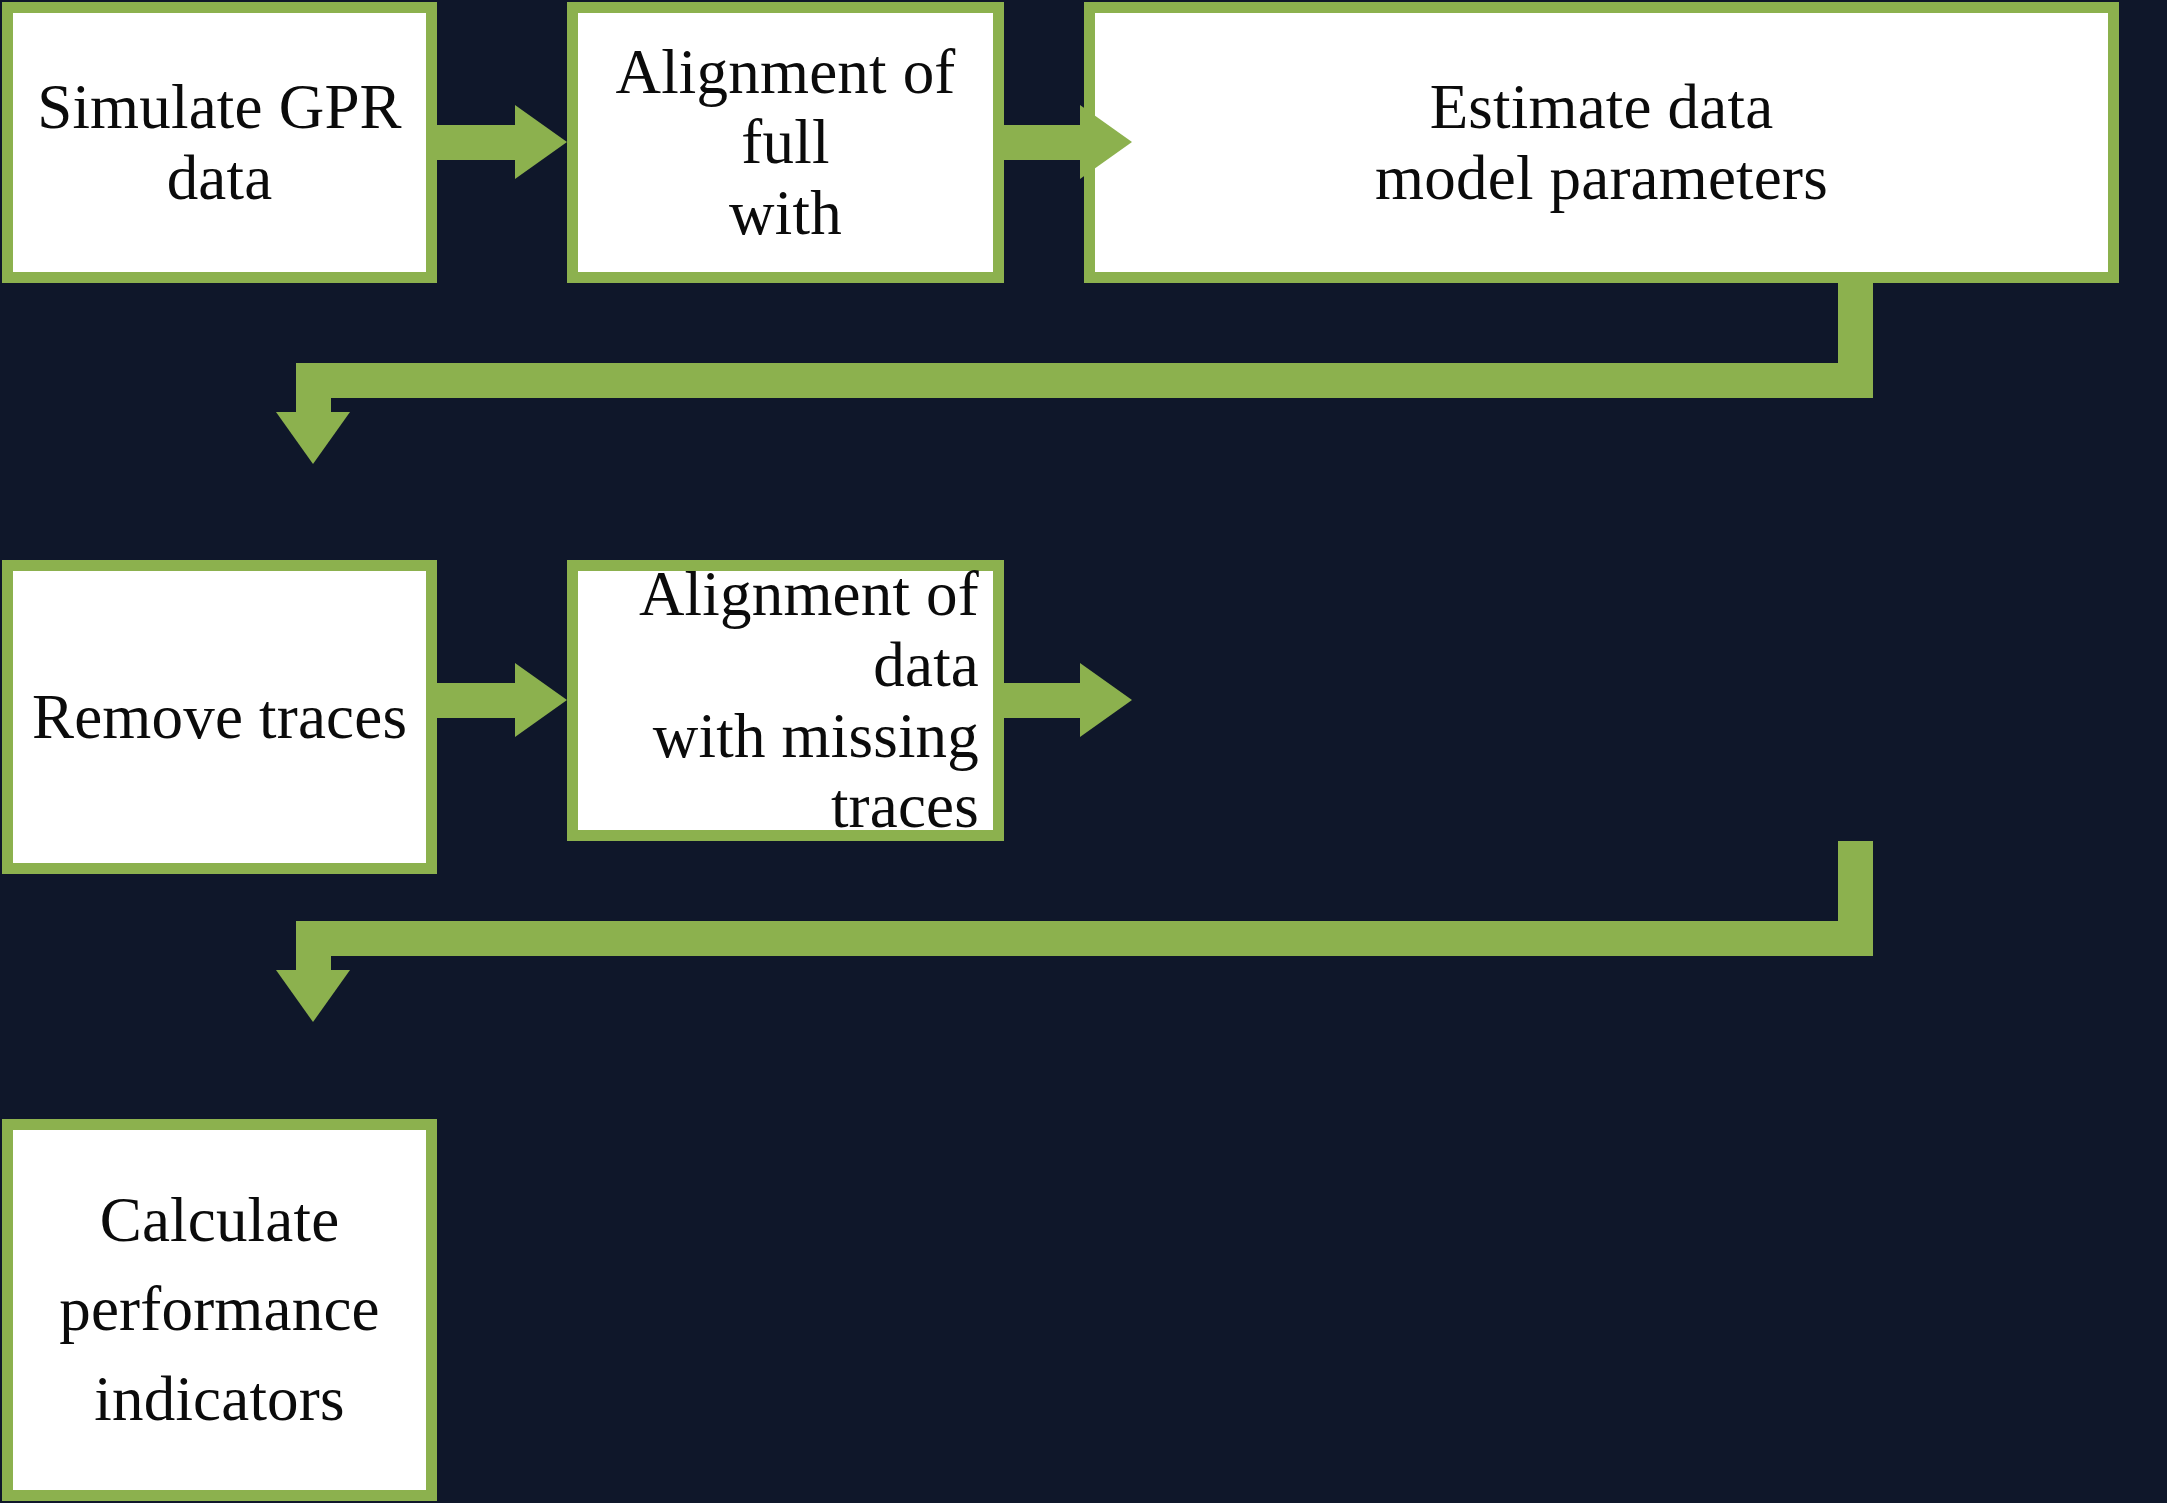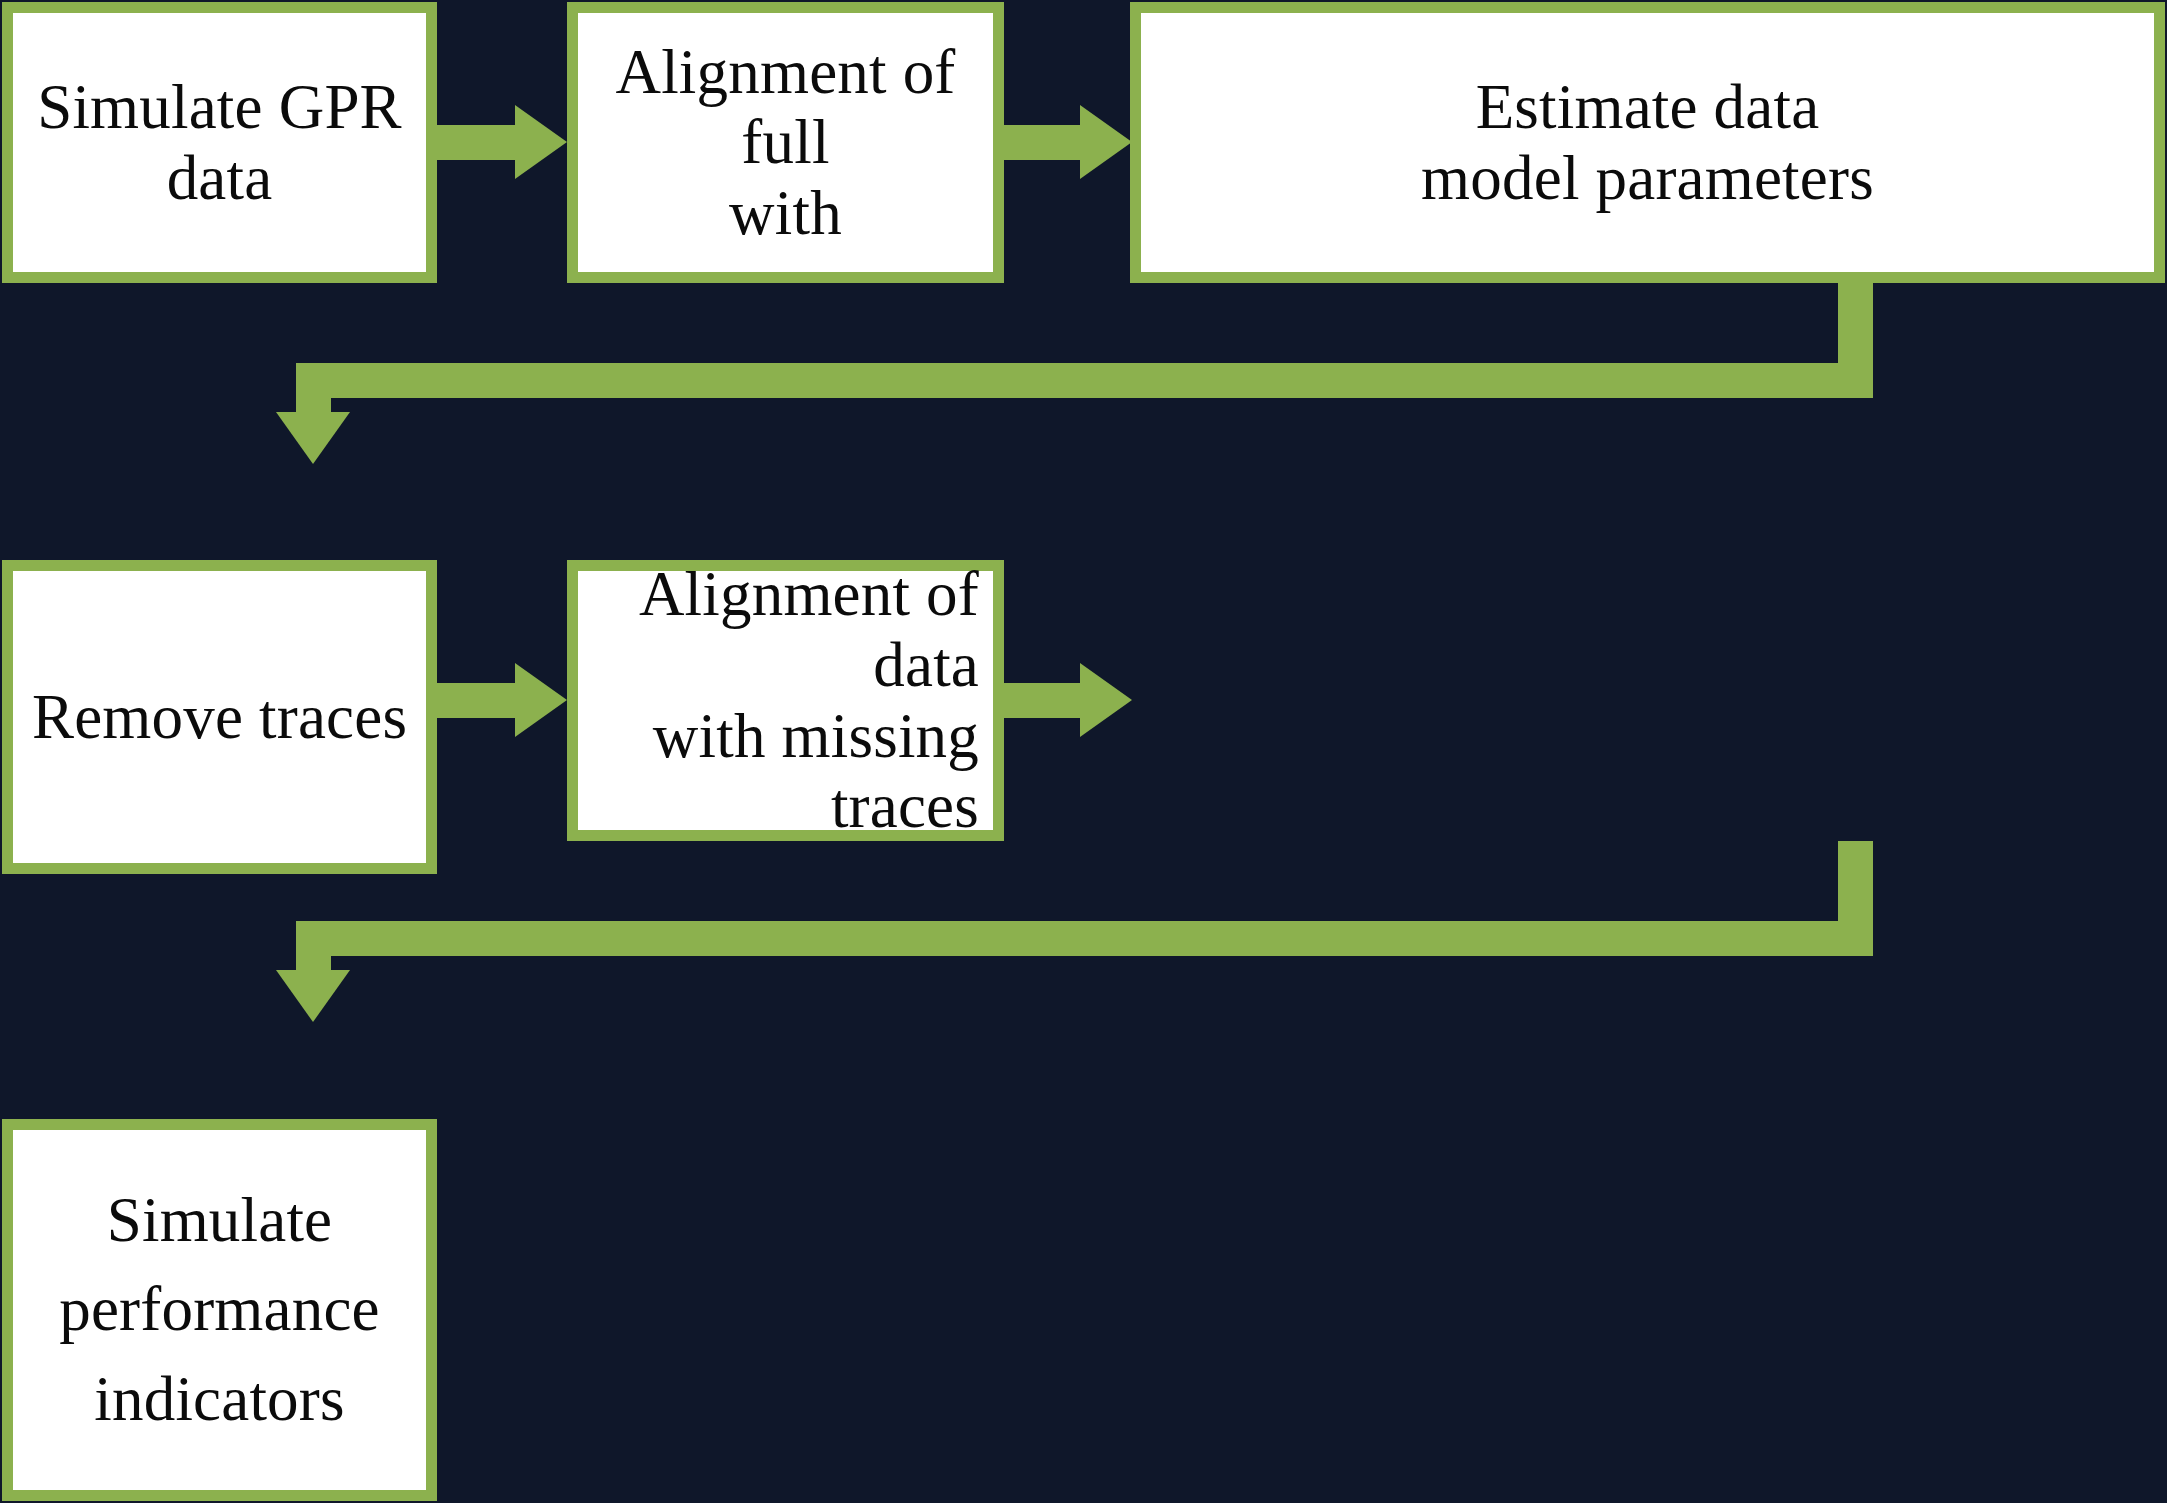--- a/index.html
+++ b/index.html
@@ -71,21 +71,21 @@
   <div class="node-box" style="left: 2px; top: 2px; width: 435px; height: 281px; border-color: rgb(140, 177, 78);">
     <span class="node-label" style="color: rgb(11, 11, 11);">Simulate GPR
 data</span>
   </div>
 
   <div class="node-box" style="left: 567px; top: 2px; width: 437px; height: 281px; border-color: rgb(140, 177, 78);">
     <span class="node-label" style="color: rgb(11, 11, 11);">Alignment of full
 with</span>
   </div>
 
-  <div class="node-box" style="left: 1130px; top: 2px; width: 1035px; height: 281px; border-color: rgb(140, 177, 78);">
+  <div class="node-box" style="left: 1084px; top: 2px; width: 1035px; height: 281px; border-color: rgb(140, 177, 78);">
     <span class="node-label" style="color: rgb(11, 11, 11);">Estimate  data
 model parameters</span>
   </div>
 
   <div>
     <div class="conn-seg" style="left: 437px; top: 125px; width: 82px; height: 35px; background: rgb(140, 177, 78);"></div>
     <div class="arrow-right" style="left: 515px; top: 105px; border-left-color: rgb(140, 177, 78);"></div>
   </div>
 
   <div>
@@ -125,18 +125,18 @@
   </div>
 
   <div>
     <div class="conn-seg" style="left: 1838px; top: 841px; width: 35px; height: 115px; background: rgb(140, 177, 78);"></div>
     <div class="conn-seg" style="left: 296px; top: 921px; width: 1577px; height: 35px; background: rgb(140, 177, 78);"></div>
     <div class="conn-seg" style="left: 296px; top: 921px; width: 35px; height: 53px; background: rgb(140, 177, 78);"></div>
     <div class="arrow-down" style="left: 276px; top: 970px; border-top-color: rgb(140, 177, 78);"></div>
   </div>
 
   <div class="node-box" style="left: 2px; top: 1119px; width: 435px; height: 382px; border-color: rgb(140, 177, 78);">
-    <span class="node-label loose" style="color: rgb(11, 11, 11);">Simulate
+    <span class="node-label loose" style="color: rgb(11, 11, 11);">Calculate
 performance
 indicators</span>
   </div>
 
 </div>
 
 </body></html>

